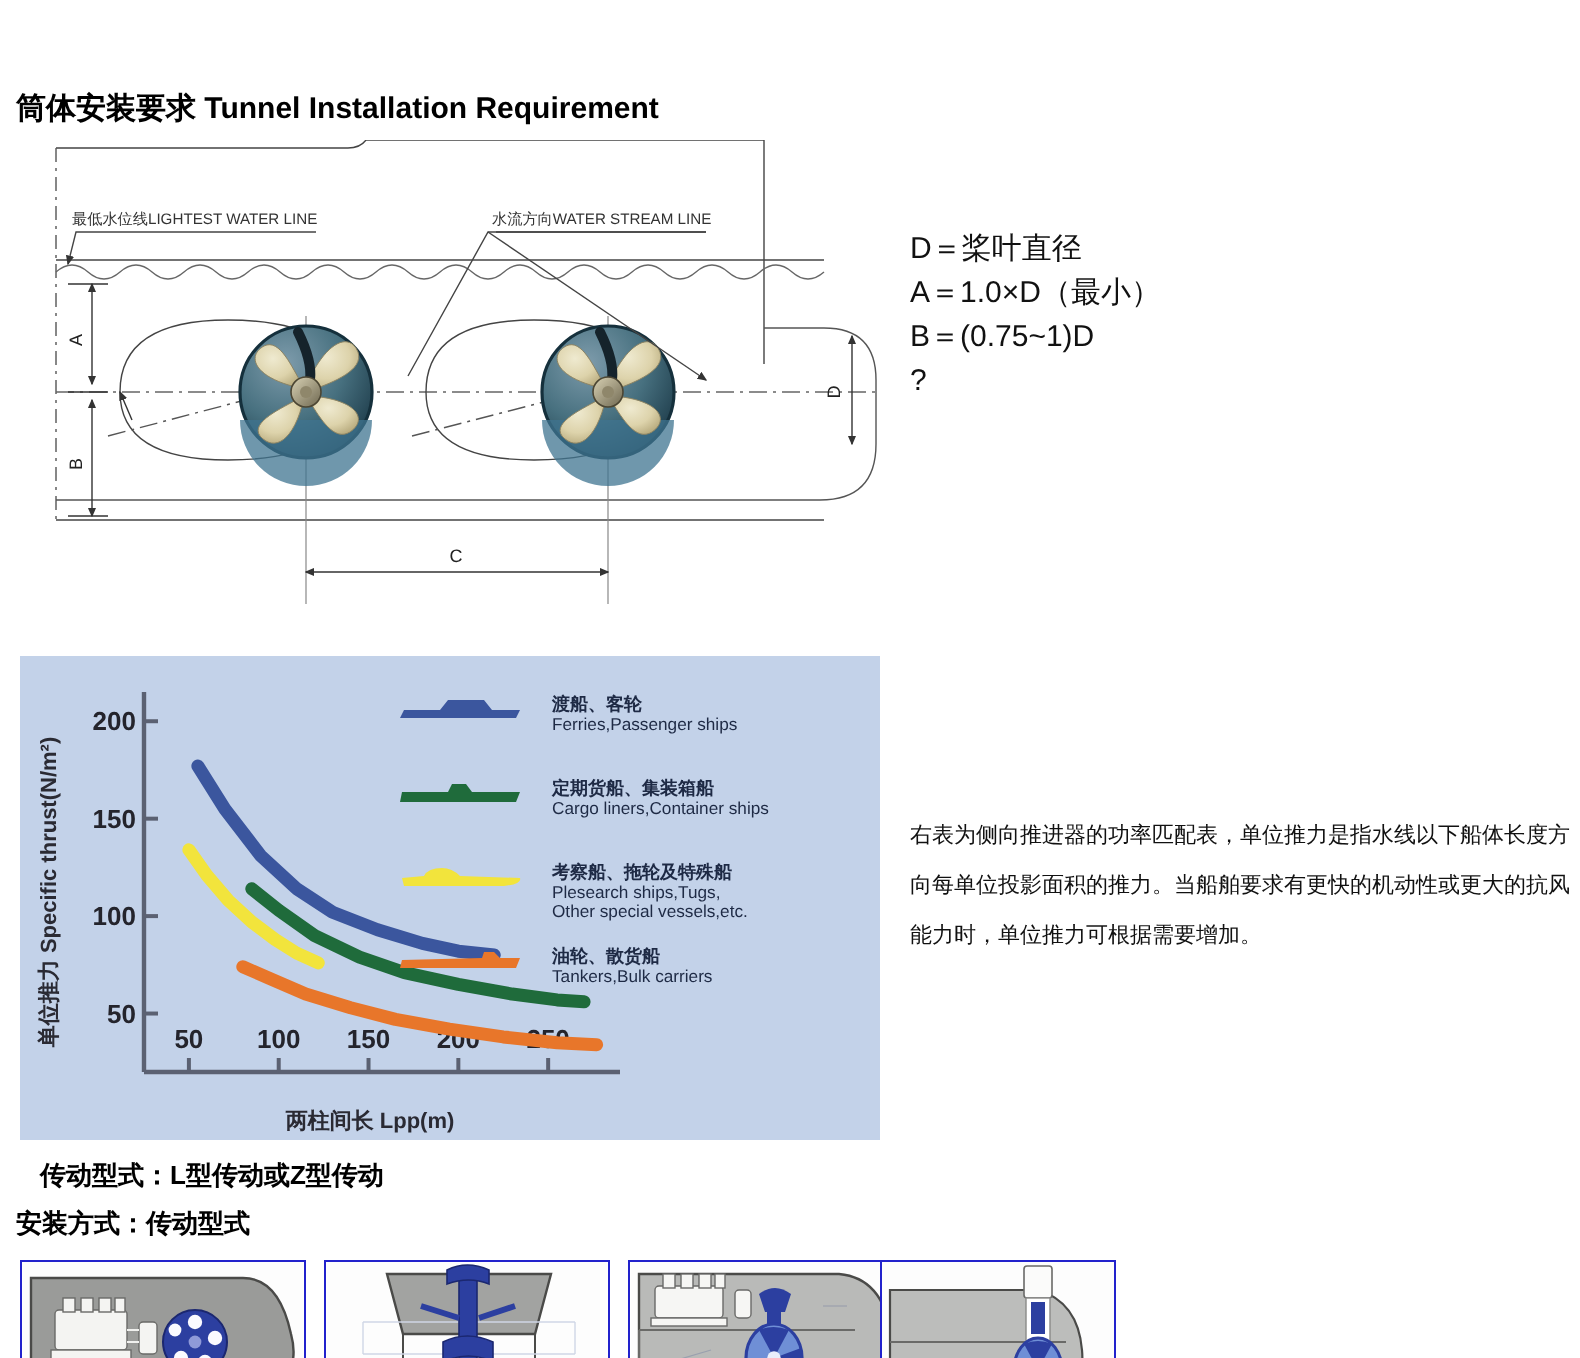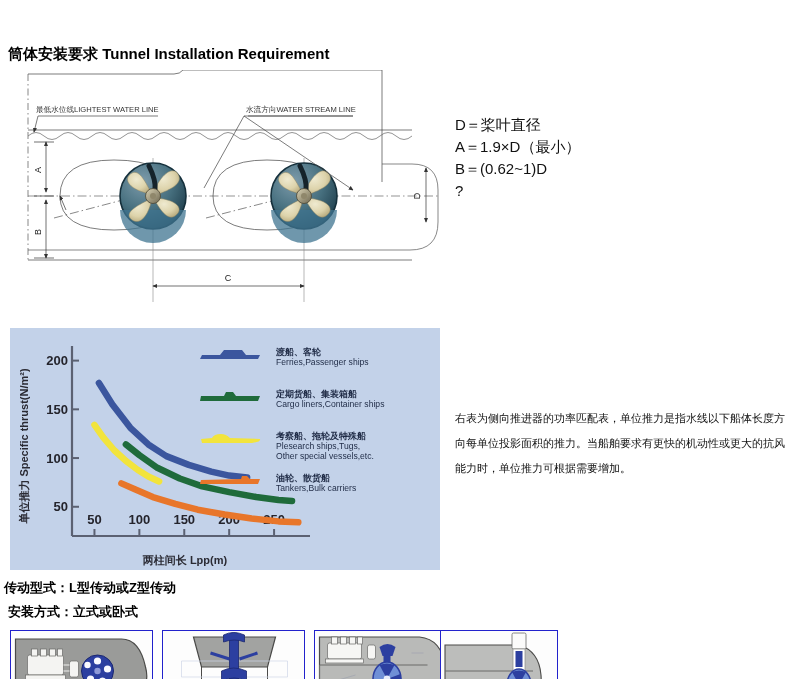--- a/index.html
+++ b/index.html
@@ -24,21 +24,21 @@
   }
   #title-tunnel{left:8px;top:5px;}
   #title-power{left:8px;top:266px;}
 
   .sub-line{
     position:absolute;
     font-size:13px;
     font-weight:bold;
     white-space:nowrap;
   }
-  #line-drive{left:4px;top:539px;}
+  #line-drive{left:20px;top:539px;}
   #line-mount{left:8px;top:563px;}
 
   
   #diagram{
     position:absolute;left:8px;top:30px;width:432px;height:232px;
     background:#ffffff;
   }
   #diagram svg{display:block;}
 
   
@@ -200,22 +200,22 @@
       </g>
       <text x="220" y="211" text-anchor="middle" font-family="Liberation Sans, sans-serif" font-size="9" fill="#222">C</text>
 
       <text x="28" y="42" font-family="Liberation Sans, sans-serif" font-size="7.6" fill="#333">最低水位线LIGHTEST WATER LINE</text>
       <text x="238" y="42" font-family="Liberation Sans, sans-serif" font-size="7.6" fill="#333">水流方向WATER STREAM LINE</text>
     </svg>
   </div>
 
   <div id="formula">
     <div>D＝桨叶直径</div>
-    <div>A＝1.9×D（最小）</div>
-    <div>B＝(0.62~1)D</div>
+    <div>A＝1.0×D（最小）</div>
+    <div>B＝(0.75~1)D</div>
     <div>?</div>
   </div>
 
 
   <div id="chart">
     <svg id="chart-svg" width="430" height="242" viewBox="0 0 430 242" xmlns="http://www.w3.org/2000/svg">
       <rect x="0" y="0" width="430" height="242" fill="#c3d2e9"></rect>
       <g id="chart-axes" stroke="#5b6172" stroke-width="2.2" fill="none">
         <path id="axis-y" d="M62,18 L62,208"></path>
         <path id="axis-x" d="M62,208 L300,208"></path>
@@ -272,21 +272,21 @@
           </g>
         </g>
       <text id="x-axis-title" x="175" y="236" text-anchor="middle" font-family="Liberation Sans, sans-serif" font-size="11" font-weight="bold" fill="#2a2a33">两柱间长  Lpp(m)</text>
       <text id="y-axis-title" x="18" y="118" text-anchor="middle" transform="rotate(-90 18,118)" font-family="Liberation Sans, sans-serif" font-size="11" font-weight="bold" fill="#2a2a33">单位推力  Specific thrust(N/m²)</text>
     </svg>
   </div>
 
   <div id="para">右表为侧向推进器的功率匹配表，单位推力是指水线以下船体长度方向每单位投影面积的推力。当船舶要求有更快的机动性或更大的抗风能力时，单位推力可根据需要增加。</div>
 
   <div class="sub-line" id="line-drive">传动型式：L型传动或Z型传动</div>
-  <div class="sub-line" id="line-mount">安装方式：立式或卧式</div>
+  <div class="sub-line" id="line-mount">安装方式：传动型式</div>
 
   <div class="thumb" id="thumb0">
     <svg viewBox="0 0 140 78" xmlns="http://www.w3.org/2000/svg">
       <rect width="140" height="78" fill="#fdfdfd"></rect>
       <path d="M4,8 L110,8 q18,0 24,28 q6,22 -16,32 L4,68 Z" fill="#9a9b99"></path>
       <path d="M4,8 L110,8 q18,0 24,28 q6,22 -16,32 L4,68 Z" fill="none" stroke="#4a4a48" stroke-width="1.2"></path>
       <g fill="#f4f4f2" stroke="#6a6a68" stroke-width="0.7">
         <rect x="16" y="24" width="36" height="20" rx="2"></rect>
         <rect x="20" y="18" width="6" height="7"></rect>
           <rect x="29" y="18" width="6" height="7"></rect>

